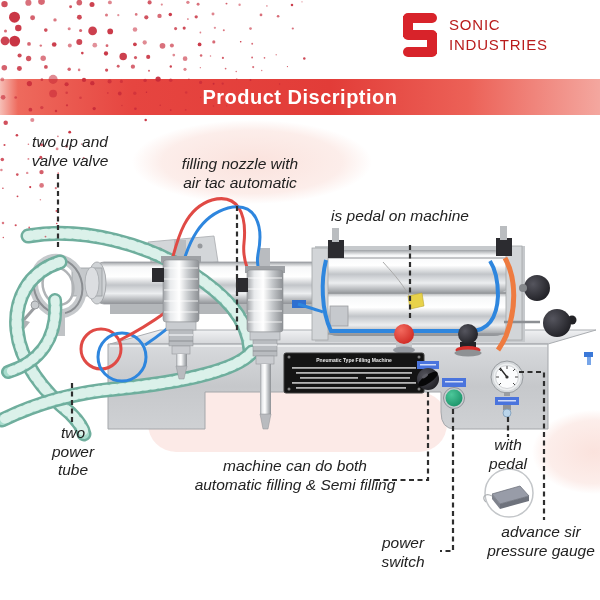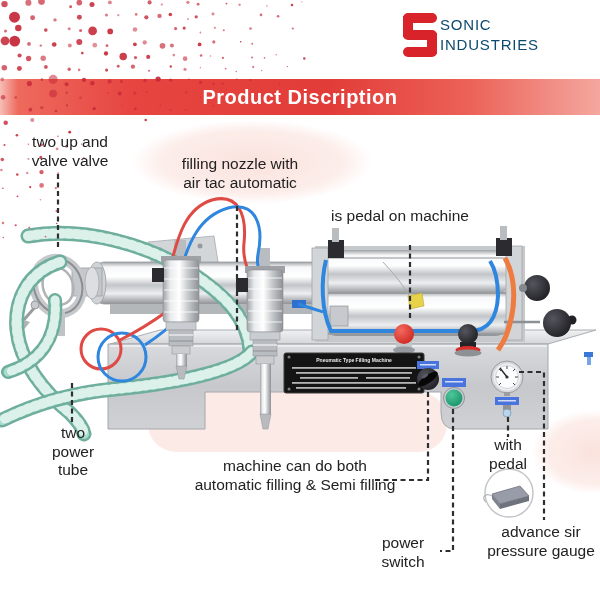--- a/index.html
+++ b/index.html
@@ -5,28 +5,28 @@
   html,body{margin:0;padding:0;background:#ffffff;}
   .canvas{position:relative;width:600px;height:600px;background:#ffffff;overflow:hidden;
           font-family:"Liberation Sans", sans-serif;}
   
   .banner{position:absolute;left:0;top:79px;width:600px;height:36px;z-index:2;
           background:linear-gradient(90deg,#f6beb6 0%,#ee6a5d 3%,#e64540 22%,#e23c38 55%,#ec6157 78%,#f4a79f 100%);
           display:flex;align-items:center;justify-content:center;}
   .banner span{color:#ffffff;font-size:20px;font-weight:bold;letter-spacing:.5px;}
   
   .logo{position:absolute;left:400px;top:10px;z-index:2;display:flex;align-items:flex-start;}
-  .logo-text{margin-left:0;margin-top:5px;color:#0c4a6e;font-size:15px;font-weight:500;letter-spacing:.8px;line-height:20px;}
+  .logo-text{margin-left:9px;margin-top:5px;color:#b91c1c;font-size:15px;font-weight:500;letter-spacing:.8px;line-height:20px;}
   .logo-text span{display:block;}
   
   #dots-svg{position:absolute;left:0;top:0;z-index:3;pointer-events:none;}
   
   #machine-svg{position:absolute;left:0;top:0;z-index:1;pointer-events:none;}
   
-  .lbl{position:absolute;z-index:4;color:#222222;font-size:15.5px;line-height:18.5px;text-align:center;white-space:nowrap;}
+  .lbl{position:absolute;z-index:4;color:#222222;font-size:15.5px;line-height:18.5px;text-align:center;white-space:nowrap;font-style:italic;}
   .lbl span{display:block;}
 </style>
 </head>
 <body>
 
 <div class="canvas">
 
   <div class="banner">
     <span>Product Discription</span>
   </div>

